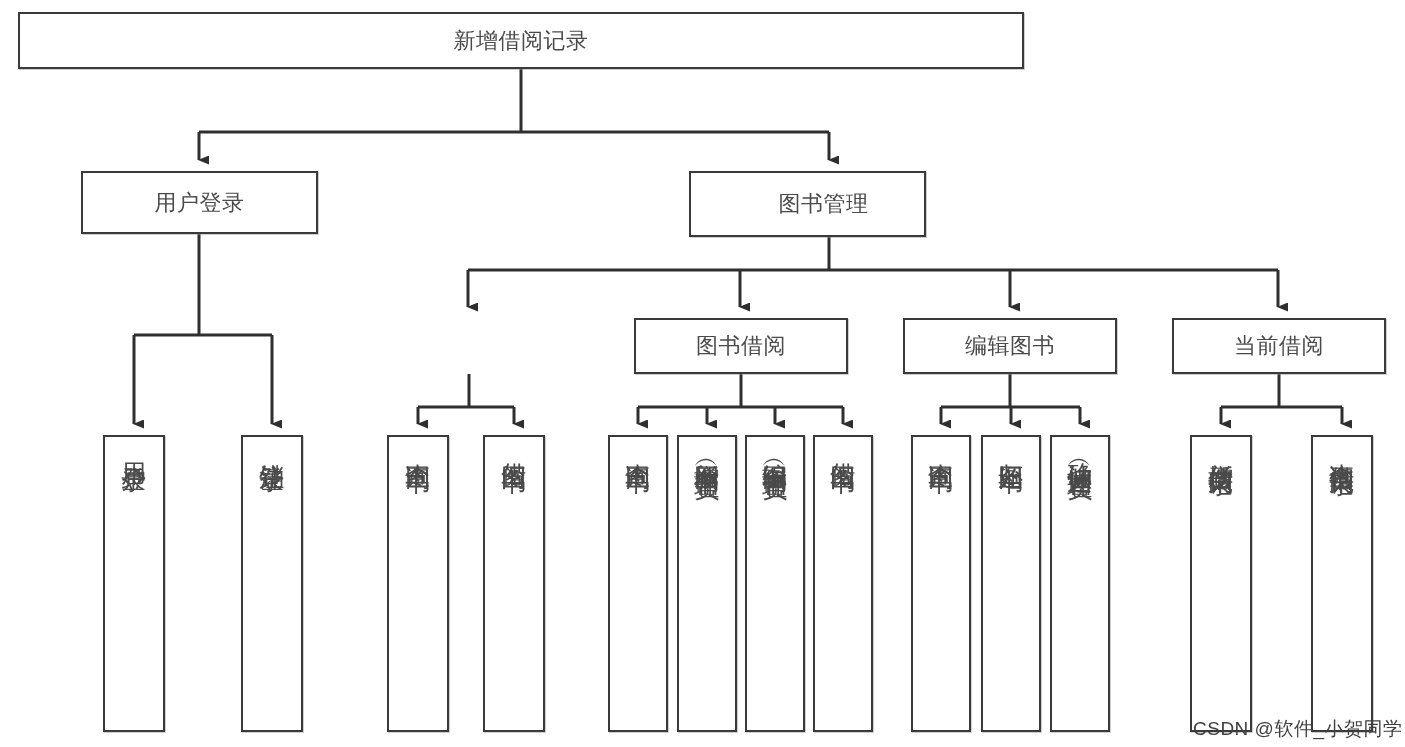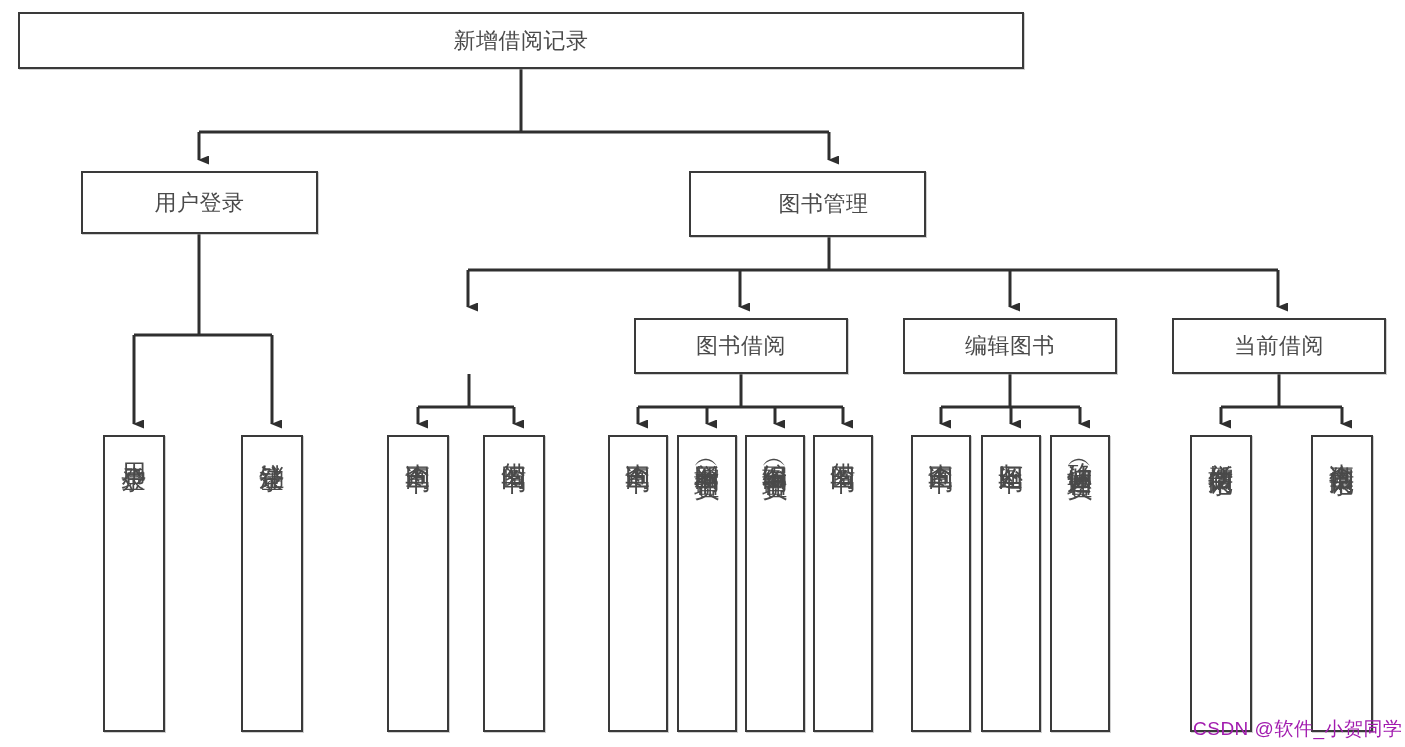--- a/index.html
+++ b/index.html
@@ -67,21 +67,21 @@
     line-height: 1.06;
     letter-spacing: 2px;
     white-space: nowrap;
   }
   .node.vert.tall-text {
     align-items: flex-start;
   }
   .watermark {
     position: absolute;
     font-size: 19px;
-    color: #a21caf;
+    color: #404040;
     white-space: nowrap;
     letter-spacing: 0.5px;
     user-select: none;
   }
 </style>
 </head>
 <body>
 
 <div id="diagram-root">
 

